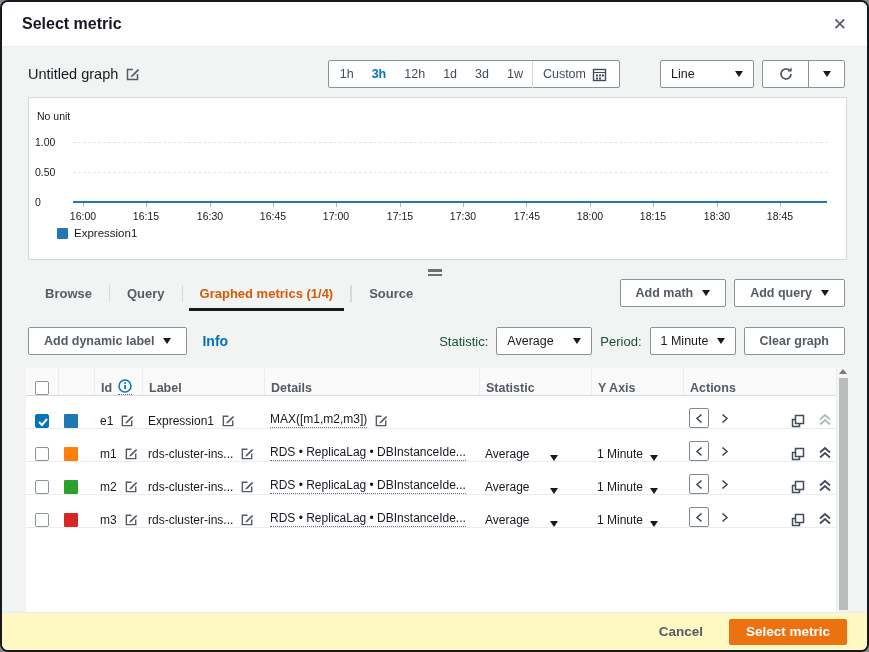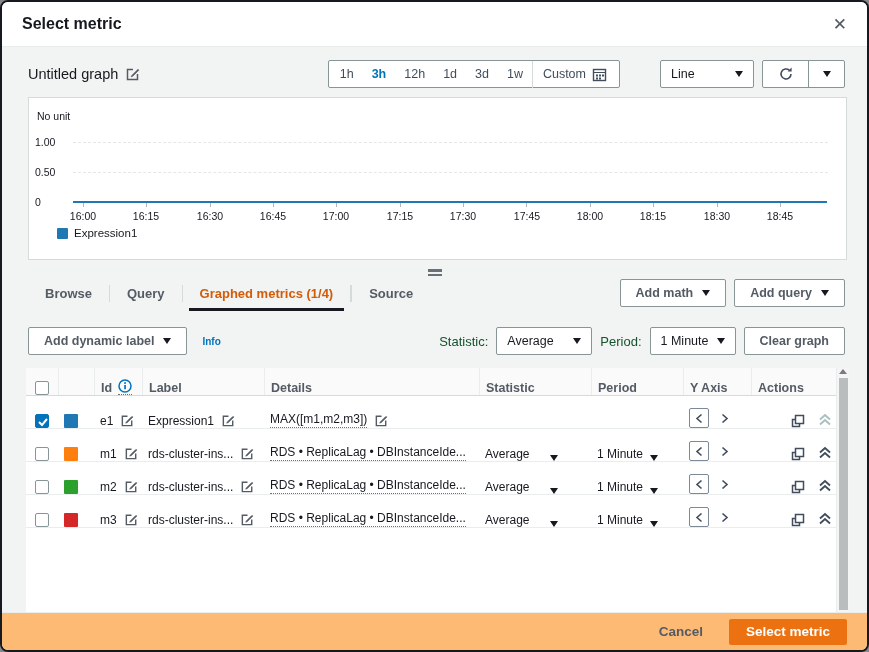--- a/index.html
+++ b/index.html
@@ -59,21 +59,21 @@
   .tab.active::after { content:""; position:absolute; left:6px; right:6px; bottom:-3px; height:3px; background:#16191f; }
   .tab-div { width:1px; height:17px; background:#d5dbdb; }
   .aws-btn { display:flex; align-items:center; justify-content:center; gap:9px; height:28px;
     background:#fff; border:1px solid #879596; border-radius:2px; padding:0 15px;
     font-size:12.5px; font-weight:bold; color:#545b64; cursor:pointer; white-space:nowrap; }
   .tabs-row .aws-btn { margin-left:8px; }
   .tabs-row .spacer { margin-left:auto; }
   
   .controls-row { position:absolute; top:325px; left:26px; right:22px; height:28px;
     display:flex; align-items:center; }
-  .info-link { margin-left:15px; font-size:10px; font-weight:bold; color:#0073bb; cursor:pointer; }
+  .info-link { margin-left:15px; font-size:14px; font-weight:bold; color:#0073bb; cursor:pointer; }
   .ctrl-right { margin-left:auto; display:flex; align-items:center; gap:8px; }
   .ctrl-label { font-size:13px; font-weight:normal; color:#14532d; }
   .stat-select { width:96px; } .period-select { width:86px; }
   
   .table-area { position:absolute; top:366px; left:24px; width:823px; bottom:38px; background:#fff; }
   .tgrid { display:grid; grid-template-columns:32px 36px 48px 122px 215px 112px 92px 68px 1fr; }
   .thead { height:28px; background:#fafafa; border-bottom:1px solid #d5dbdb; }
   .th { display:flex; align-items:flex-end; padding:0 6px; font-size:12.5px; font-weight:bold;
     color:#545b64; border-left:1px solid #eaeded; gap:6px; }
   .th:first-child { border-left:none; }
@@ -92,21 +92,21 @@
   .row-caret { margin-left:14px; }
   .yx-box { width:20px; height:20px; border:1px solid #7d8998; border-radius:2px;
     display:flex; align-items:center; justify-content:center; cursor:pointer; flex:none; }
   .yx-plain { width:16px; height:20px; display:flex; align-items:center; justify-content:center; cursor:pointer; }
   
   .scrollbar { position:absolute; top:0; right:0; bottom:0; width:13px; background:#f5f5f5; border-left:1px solid #eaeded; }
   .sb-up { position:absolute; top:1px; left:2px; width:0; height:0;
     border-left:4px solid transparent; border-right:4px solid transparent; border-bottom:5px solid #7a7a7a; }
   .sb-thumb { position:absolute; top:10px; bottom:2px; left:1.5px; width:9px; background:#b9bdbd; }
   
-  .dlg-footer { position:absolute; left:0; right:0; bottom:0; height:38px; background:#fdba74;
+  .dlg-footer { position:absolute; left:0; right:0; bottom:0; height:38px; background:#fef9c3;
     border-top:1px solid #eaeded; display:flex; align-items:center; justify-content:flex-end;
     padding:0 20px; gap:26px; }
   .cancel-link { font-size:13.5px; font-weight:bold; color:#545b64; cursor:pointer; }
   .primary-btn { height:26px; padding:0 16px; background:#ec7211; border:1px solid #ec7211; border-radius:2px;
     color:#fff; font-size:13.5px; font-weight:bold; display:flex; align-items:center; cursor:pointer; }
   svg { display:block; }
 </style>
 </head>
 <body>
 
@@ -297,21 +297,20 @@
         <span>Id</span>
         <span class="dotted-u" style="line-height:0">
             <svg class="icon" width="14" height="14" viewBox="0 0 14 14">
               <use href="#ic-info"></use>
             </svg>
           </span>
       </div>
       <div class="th">Label</div>
       <div class="th">Details</div>
       <div class="th">Statistic</div>
-      <div class="th">Period</div>
       <div class="th">Y Axis</div>
       <div class="th">Actions</div>
     </div>
 
     <div class="tgrid trow">
       <div class="cell c-center">
           <span class="cb checked">
             <svg width="12" height="12" viewBox="0 0 12 12">
               <use href="#ic-check"></use>
             </svg>

